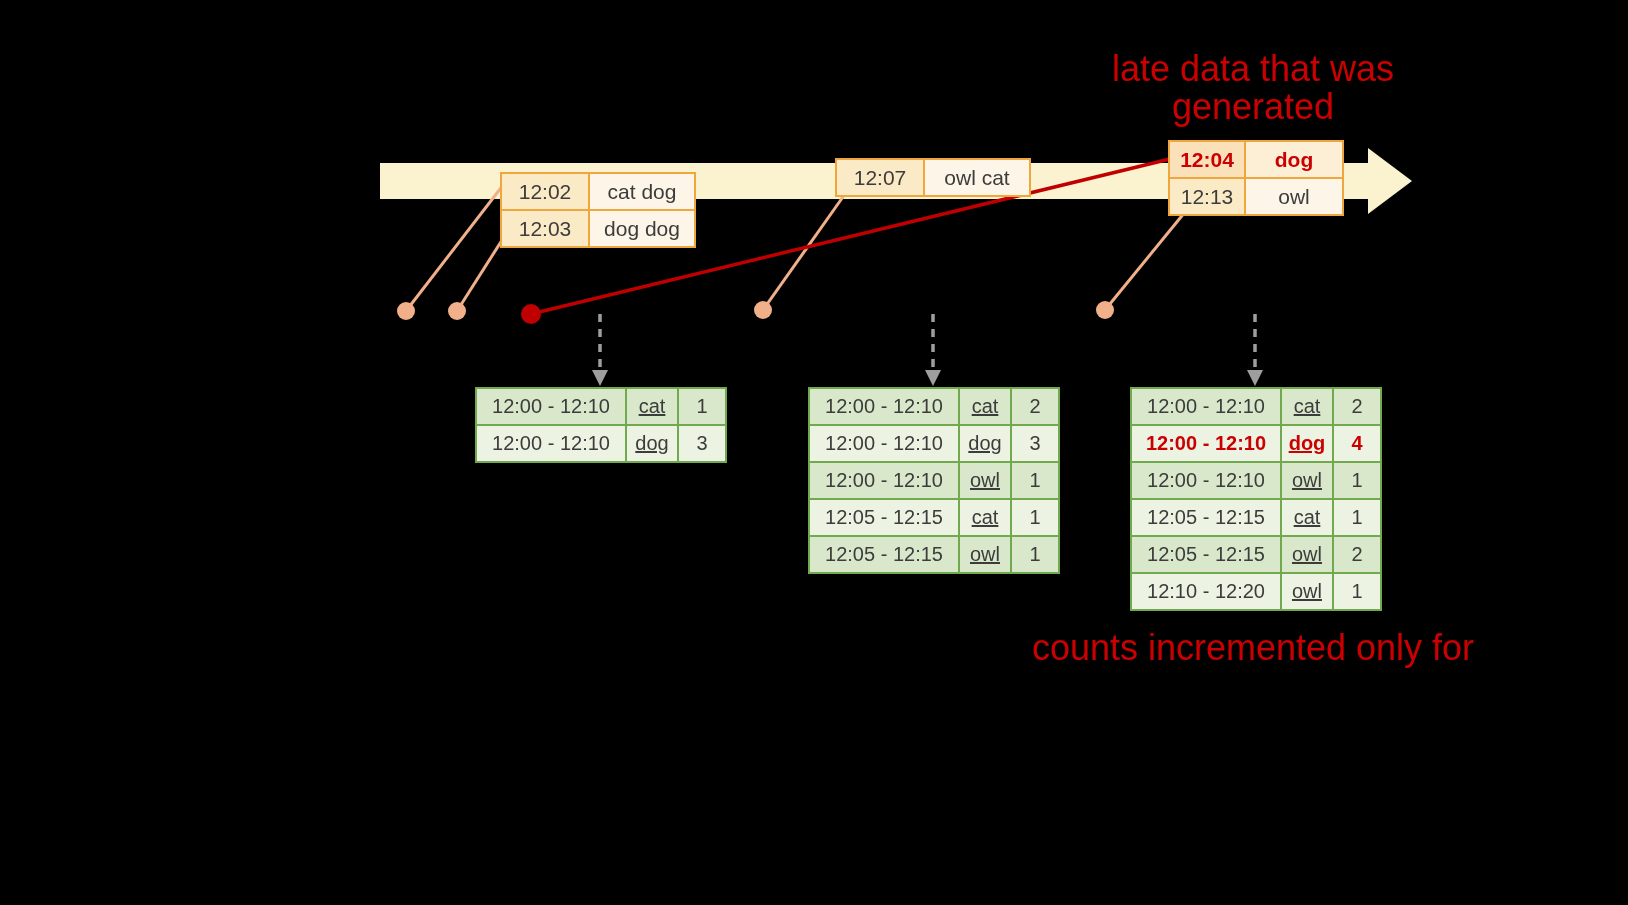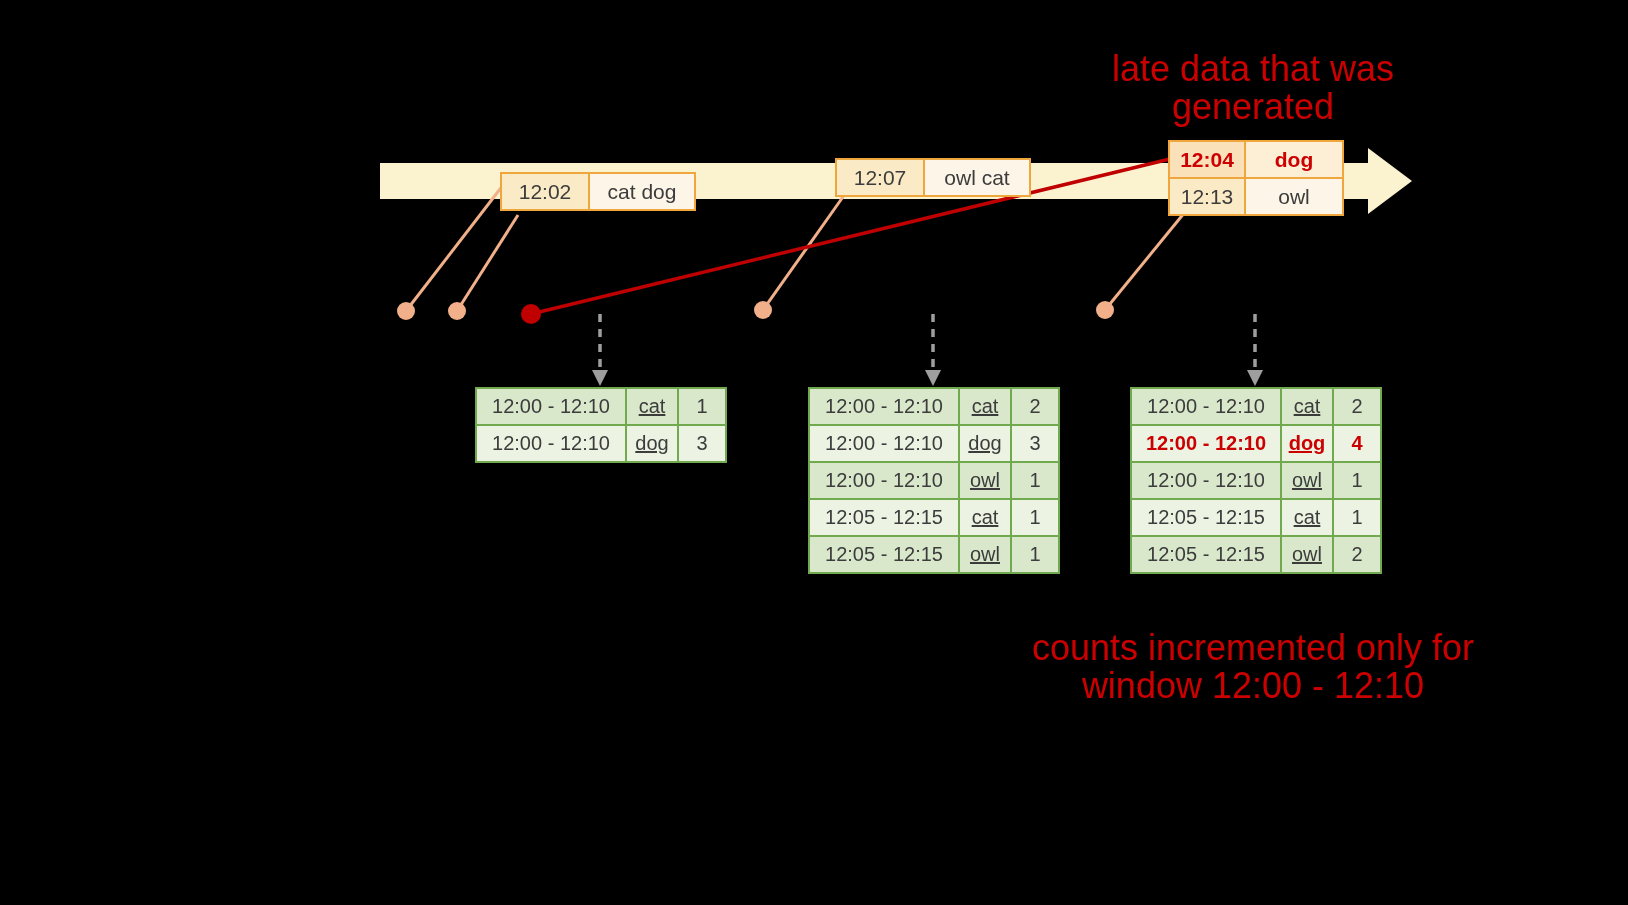--- a/index.html
+++ b/index.html
@@ -102,20 +102,24 @@
 <div class="annotation" style="left:1030px; top:50px; width:446px;">
   <div>late data that was generated</div>
 </div>
 
 <table class="etable" style="left:500px; top:140px;margin-top:32px;">
   <tbody>
       <tr>
     <td class="t">12:02</td>
     <td class="w">cat dog</td>
   </tr>
+  <tr>
+    <td class="t">12:03</td>
+    <td class="w">dog dog</td>
+  </tr>
 </tbody>
   </table>
 
 <table class="etable" style="left:835px; top:158px;padding-left:15px;">
   <tbody>
       <tr>
     <td class="t">12:07</td>
     <td class="w">owl cat</td>
   </tr>
 </tbody>
@@ -199,19 +203,23 @@
   <tr>
     <td class="win">12:05 - 12:15</td>
     <td class="wrd">cat</td>
     <td class="cnt">1</td>
   </tr>
   <tr>
     <td class="win">12:05 - 12:15</td>
     <td class="wrd">owl</td>
     <td class="cnt">2</td>
   </tr>
+  <tr>
+    <td class="win">12:10 - 12:20</td>
+    <td class="wrd">owl</td>
+    <td class="cnt">1</td>
+  </tr>
 </tbody>
   </table>
 
 <div class="annotation" style="left:1030px; top:629px; width:446px;">
   <div>counts incremented only for</div>
-  <div>window 12:00 - 12:10</div>
 </div>
 
 </body></html>

